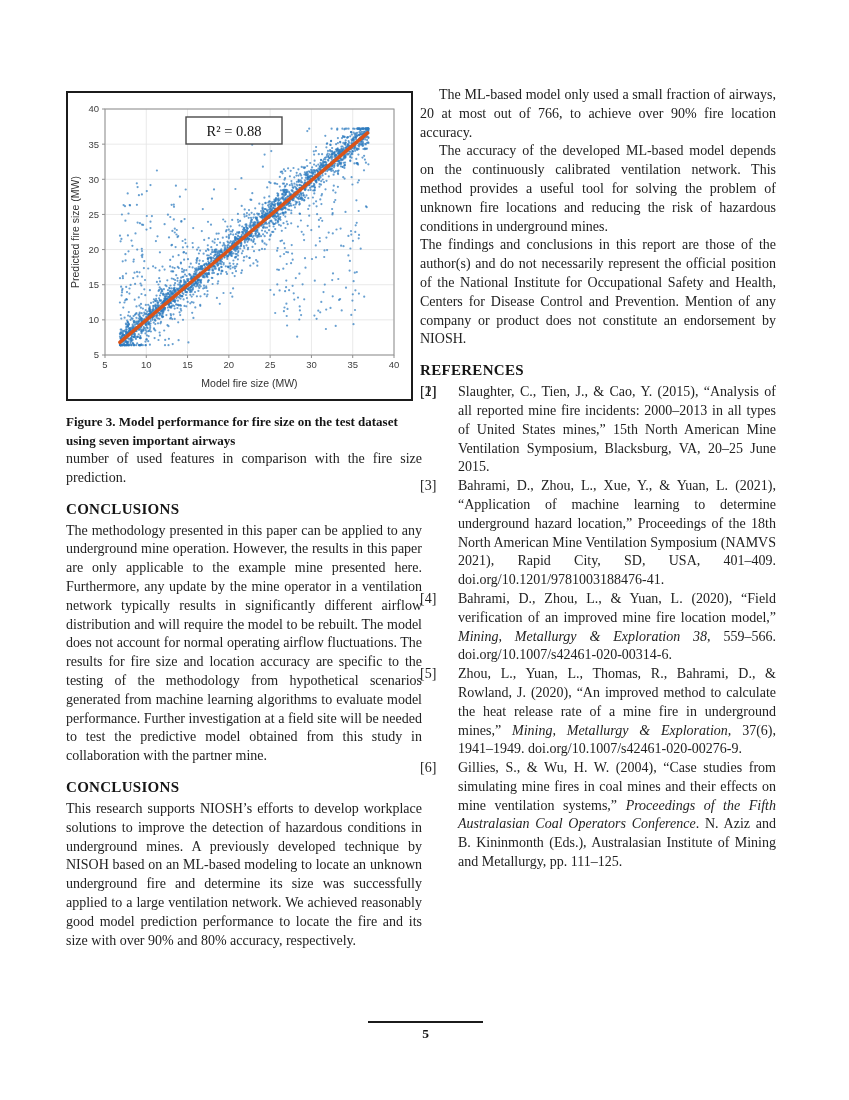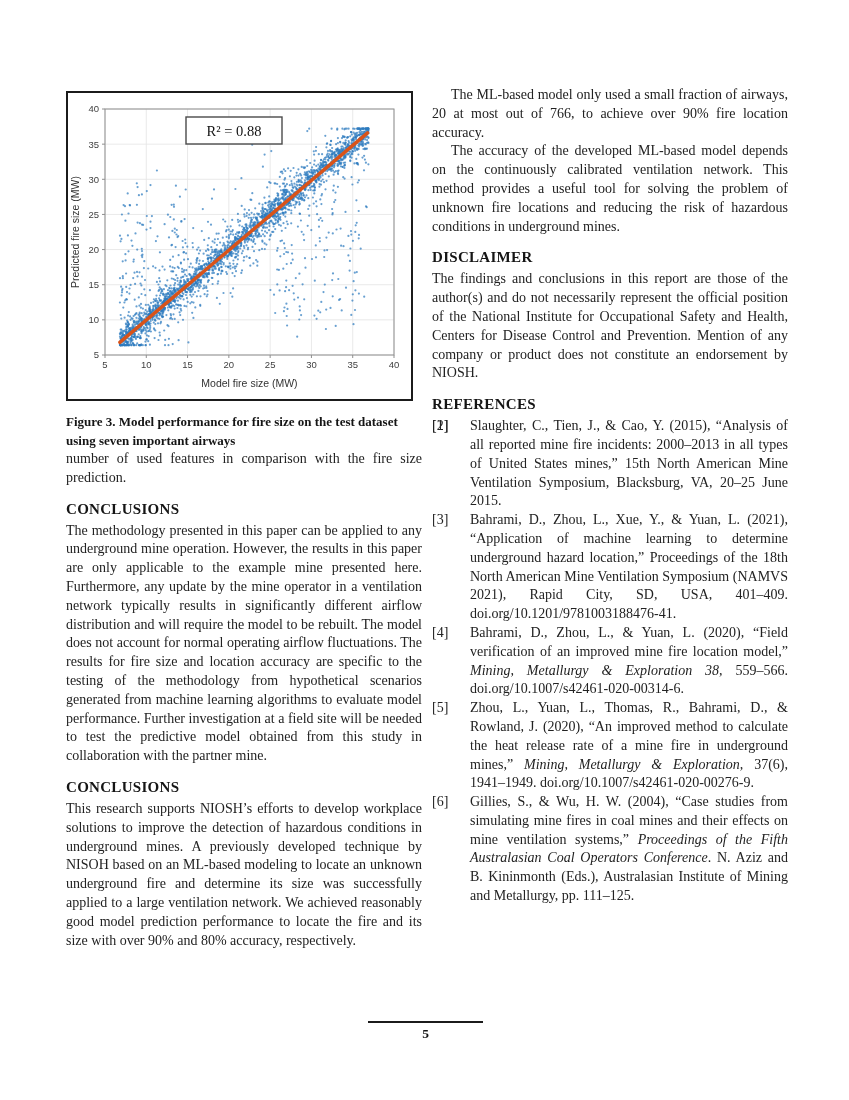--- a/index.html
+++ b/index.html
@@ -6,21 +6,21 @@
   html,body { background:#ffffff; }
   body {
     position:relative;
     width:849px; height:1100px;
     font-family:"Liberation Serif", serif;
     color:#1e1e1e;
     overflow:hidden;
   }
   .col { position:absolute; width:356px; }
   .col-left  { left:66px;  top:91px; }
-  .col-right { left:432px; top:86px; }
+  .col-right { left:420px; top:86px; }
 
   .body-p {
     font-size:14px; line-height:18.8px;
     text-align:justify;
     color:#222;
   }
   .indent { text-indent:19px; }
 
   .sec-h {
     font-size:15px; font-weight:bold;
@@ -3149,21 +3149,20 @@
   <p class="body-p">The methodology presented in this paper can be applied to any underground mine operation. However, the results in this paper are only applicable to the example mine presented here. Furthermore, any update by the mine operator in a ventilation network typically results in significantly different airflow distribution and will require the model to be rebuilt. The model does not account for normal operating airflow fluctuations. The results for fire size and location accuracy are specific to the testing of the methodology from hypothetical scenarios generated from machine learning algorithms to evaluate model performance. Further investigation at a field site will be needed to test the predictive model obtained from this study in collaboration with the partner mine.</p>
 
   <h2 class="sec-h">CONCLUSIONS</h2>
   <p class="body-p">This research supports NIOSH’s efforts to develop workplace solutions to improve the detection of hazardous conditions in underground mines. A previously developed technique by NISOH based on an ML-based modeling to locate an unknown underground fire and determine its size was successfully applied to a large ventilation network. We achieved reasonably good model prediction performance to locate the fire and its size with over 90% and 80% accuracy, respectively.</p>
 </div>
 
 <div class="col col-right">
   <p class="body-p indent">The ML-based model only used a small fraction of airways, 20 at most out of 766, to achieve over 90% fire location accuracy.</p>
   <p class="body-p indent">The accuracy of the developed ML-based model depends on the continuously calibrated ventilation network. This method provides a useful tool for solving the problem of unknown fire locations and reducing the risk of hazardous conditions in underground mines.</p>
 
-  <h2 class="sec-h">DISCLAIMER</h2>
   <p class="body-p">The findings and conclusions in this report are those of the author(s) and do not necessarily represent the official position of the National Institute for Occupational Safety and Health, Centers for Disease Control and Prevention. Mention of any company or product does not constitute an endorsement by NIOSH.</p>
 
   <h2 class="sec-h">REFERENCES</h2>
   <div id="ref-list" class="ref-list">
       <div class="ref-item"><span class="ref-label">[1]</span><i></i><span></span></div>
       <div class="ref-item"><span class="ref-label">[2]</span><span>Slaughter, C., Tien, J., &amp; Cao, Y. (2015), “Analysis of all reported mine fire incidents: 2000–2013 in all types of United States mines,” 15th North American Mine Ventilation Symposium, Blacksburg, VA, 20–25 June 2015.</span><i></i><span></span></div>
       <div class="ref-item"><span class="ref-label">[3]</span><span>Bahrami, D., Zhou, L., Xue, Y., &amp; Yuan, L. (2021), “Application of machine learning to determine underground hazard location,” Proceedings of the 18th North American Mine Ventilation Symposium (NAMVS 2021), Rapid City, SD, USA, 401–409. doi.org/10.1201/9781003188476-41.</span><i></i><span></span></div>
       <div class="ref-item"><span class="ref-label">[4]</span><span>Bahrami, D., Zhou, L., &amp; Yuan, L. (2020), “Field verification of an improved mine fire location model,” </span><i>Mining, Metallurgy &amp; Exploration 38</i><span>, 559–566. doi.org/10.1007/s42461-020-00314-6.</span></div>
       <div class="ref-item"><span class="ref-label">[5]</span><span>Zhou, L., Yuan, L., Thomas, R., Bahrami, D., &amp; Rowland, J. (2020), “An improved method to calculate the heat release rate of a mine fire in underground mines,” </span><i>Mining, Metallurgy &amp; Exploration,</i><span> 37(6), 1941–1949. doi.org/10.1007/s42461-020-00276-9.</span></div>
       <div class="ref-item"><span class="ref-label">[6]</span><span>Gillies, S., &amp; Wu, H. W. (2004), “Case studies from simulating mine fires in coal mines and their effects on mine ventilation systems,” </span><i>Proceedings of the Fifth Australasian Coal Operators Conference</i><span>. N. Aziz and B. Kininmonth (Eds.), Australasian Institute of Mining and Metallurgy, pp. 111–125.</span></div>

